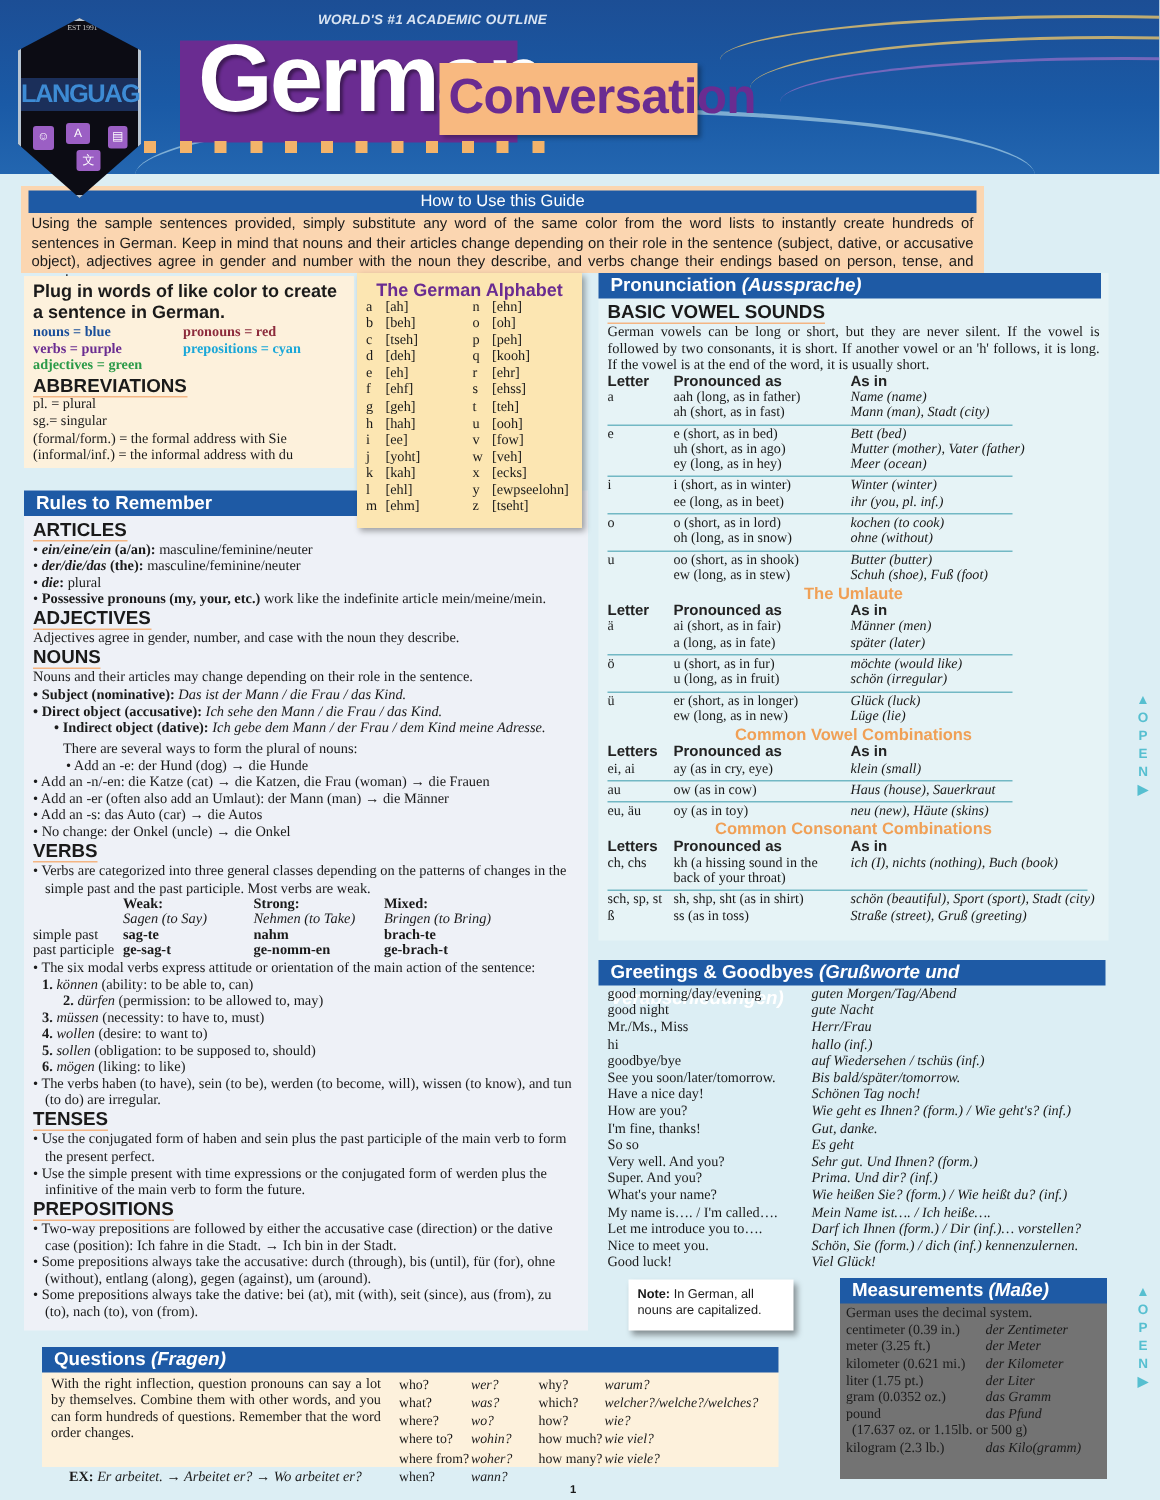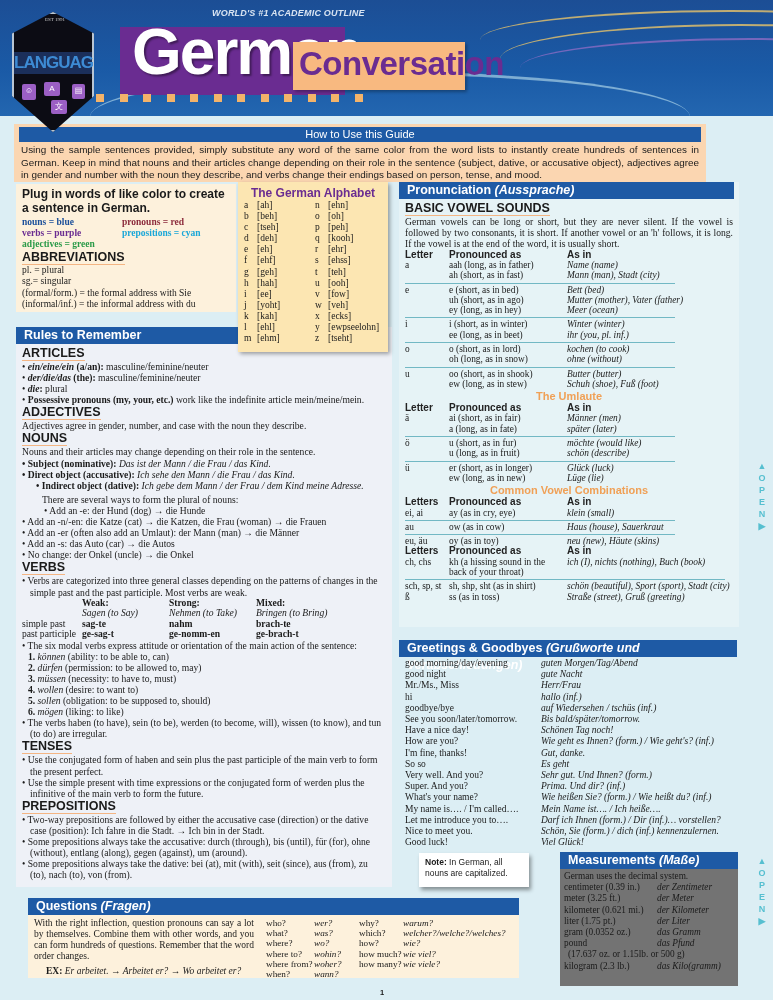--- a/index.html
+++ b/index.html
@@ -13,21 +13,21 @@
 .t-german{position:absolute;left:132px;top:20px;color:#fff;font-family:"Liberation Sans",sans-serif;font-weight:bold;font-size:64px;letter-spacing:-2px;line-height:1;text-shadow:2px 2px 2px rgba(0,0,0,.4)}
 .t-conv-bg{position:absolute;left:293px;top:42px;width:172px;height:48px;background:#f8b980;box-shadow:2px 2px 3px rgba(0,0,0,.3)}
 .t-conv{position:absolute;left:299px;top:47px;color:#6a2c91;font-family:"Liberation Sans",sans-serif;font-weight:bold;font-size:33px;letter-spacing:-.5px;line-height:1}
 .dots{position:absolute;left:96px;top:94px;display:flex;gap:15.5px}
 .dots span{width:8px;height:8px;background:#f3b36a;display:block}
 .logo{position:absolute;left:12px;top:12px;width:82px;height:120px;background:#0c0c14;border:2px solid #b9c6d3;clip-path:polygon(50% 0,100% 18%,100% 70%,50% 100%,0 70%,0 18%);z-index:3}
 .logo .est{position:absolute;left:31px;top:3px;color:#ccc;font-size:5px;text-align:center;line-height:1.1}
 .logo .qs{position:absolute;left:0;width:100%;top:42px;text-align:center;color:#f6d21b;font-family:"Liberation Sans",sans-serif;font-weight:bold;font-style:italic;font-size:11px}
 .logo .lang{position:absolute;left:0;width:100%;top:38px;text-align:center;color:#3d8bd4;font-family:"Liberation Sans",sans-serif;font-weight:bold;font-size:17px;letter-spacing:-1px;background:#1b2f5a;line-height:22px}
 .logo .ic{position:absolute;background:#9b5fc4;color:#fff;font-family:"Liberation Sans",sans-serif;font-size:8px;text-align:center;line-height:14px;border-radius:2px}
-.guide{position:absolute;left:14px;top:124px;width:692px;height:58px;background:#fbd6b1}
+.guide{position:absolute;left:14px;top:124px;width:642px;height:58px;background:#fbd6b1}
 .guide .bar{background:#1e5aa5;color:#fff;text-align:center;font-family:"Liberation Sans",sans-serif;font-size:11px;height:15px;line-height:15px;margin:3px 5px 0}
 .guide p{font-family:"Liberation Sans",sans-serif;font-size:9.9px;line-height:12.5px;padding:2px 7px 0;text-align:justify}
 .box{position:absolute}
 .secbar{background:#1e5aa5;color:#fff;font-family:"Liberation Sans",sans-serif;font-weight:bold;font-size:12.5px;height:17px;line-height:17px;padding-left:8px}
 .secbar i{font-weight:bold}
 .subh{font-family:"Liberation Sans",sans-serif;font-weight:bold;font-size:12.5px;line-height:14px;display:inline-block;border-bottom:1px solid #f4b583}
 .plug{left:16px;top:184px;width:220px;height:128px;background:#fdf1dc;padding:4px 6px}
 .plug .big{font-family:Liberation Sans, sans-serif;font-weight:bold;font-size:12px;line-height:13.5px}
 .legend{display:grid;grid-template-columns:100px 1fr;font-weight:bold;font-size:9.5px;line-height:11px;margin-top:2px}
 .legend .blue{color:#1b4f9a}.legend .red{color:#8c2b3c}.legend .purple{color:#6a2c91}.legend .cyan{color:#1aa7d8}.legend .green{color:#2a9a48}
@@ -284,21 +284,21 @@
         <b>nahm</b>
         <b>brach-te</b>
         <span>past participle</span>
         <b>ge-sag-t</b>
         <b>ge-nomm-en</b>
         <b>ge-brach-t</b>
       </div>
     <div class="ind">• The six modal verbs express attitude or orientation of the main action of the sentence:</div>
     <div id="modals">
         <div style="padding-left: 6px;"><b>1. </b><i>können</i> (ability: to be able to, can)</div>
-        <div style="padding-left: 6px;"><b>2. </b><i>dürfen</i> (permission: to be allowed to, may)</div>
+        <div style="padding-left: 6px; margin-left: 14px;"><b>2. </b><i>dürfen</i> (permission: to be allowed to, may)</div>
         <div style="padding-left: 6px;"><b>3. </b><i>müssen</i> (necessity: to have to, must)</div>
         <div style="padding-left: 6px;"><b>4. </b><i>wollen</i> (desire: to want to)</div>
         <div style="padding-left: 6px;"><b>5. </b><i>sollen</i> (obligation: to be supposed to, should)</div>
         <div style="padding-left: 6px;"><b>6. </b><i>mögen</i> (liking: to like)</div>
       </div>
     <div class="ind">• The verbs haben (to have), sein (to be), werden (to become, will), wissen (to know), and tun (to do) are irregular.</div>
     <div class="subh">TENSES</div>
     <div class="ind">• Use the conjugated form of haben and sein plus the past participle of the main verb to form the present perfect.</div>
     <div class="ind">• Use the simple present with time expressions or the conjugated form of werden plus the infinitive of the main verb to form the future.</div>
     <div class="subh">PREPOSITIONS</div>
@@ -306,21 +306,21 @@
     <div class="ind">• Some prepositions always take the accusative: durch (through), bis (until), für (for), ohne (without), entlang (along), gegen (against), um (around).</div>
     <div class="ind">• Some prepositions always take the dative: bei (at), mit (with), seit (since), aus (from), zu (to), nach (to), von (from).</div>
   </div>
 </div>
 
 <div class="box questions">
   <div class="secbar"><span>Questions</span> <i>(Fragen)</i></div>
   <div class="body">
     <div class="intro">
       <span>With the right inflection, question pronouns can say a lot by themselves. Combine them with other words, and you can form hundreds of questions. Remember that the word order changes.</span>
-      <div style="margin-top:4px;padding-left:12px"><b>EX:</b><i> Er arbeitet. → Arbeitet er? → Wo arbeitet er?</i></div>
+      <div style="margin-top:18px;padding-left:12px"><b>EX:</b><i> Er arbeitet. → Arbeitet er? → Wo arbeitet er?</i></div>
     </div>
     <div class="qgrid" id="qgrid">
         <span>who?</span>
         <i>wer?</i>
         <span>why?</span>
         <i>warum?</i>
         <span>what?</span>
         <i>was?</i>
         <span>which?</span>
         <i>welcher?/welche?/welches?</i>
@@ -401,21 +401,21 @@
         <i>Männer (men)</i>
         <span></span>
         <span>a (long, as in fate)</span>
         <i>später (later)</i>
         <div class="sep"></div>
         <span>ö</span>
         <span>u (short, as in fur)</span>
         <i>möchte (would like)</i>
         <span></span>
         <span>u (long, as in fruit)</span>
-        <i>schön (describe)</i>
+        <i>schön (irregular)</i>
         <div class="sep"></div>
         <span>ü</span>
         <span>er (short, as in longer)</span>
         <i>Glück (luck)</i>
         <span></span>
         <span>ew (long, as in new)</span>
         <i>Lüge (lie)</i>
       </div>
     <div class="orange">Common Vowel Combinations</div>
     <div class="pt" id="t-vowcomb">
@@ -427,20 +427,21 @@
         <i>klein (small)</i>
         <div class="sep"></div>
         <span>au</span>
         <span>ow (as in cow)</span>
         <i>Haus (house), Sauerkraut</i>
         <div class="sep"></div>
         <span>eu, äu</span>
         <span>oy (as in toy)</span>
         <i>neu (new), Häute (skins)</i>
       </div>
+    <div class="orange">Common Consonant Combinations</div>
     <div class="pt" id="t-conscomb">
         <span class="hd">Letters</span>
         <span class="hd">Pronounced as</span>
         <span class="hd">As in</span>
         <span>ch, chs</span>
         <span>kh (a hissing sound in the</span>
         <i>ich (I), nichts (nothing), Buch (book)</i>
         <span></span>
         <span>back of your throat)</span>
         <i></i>

